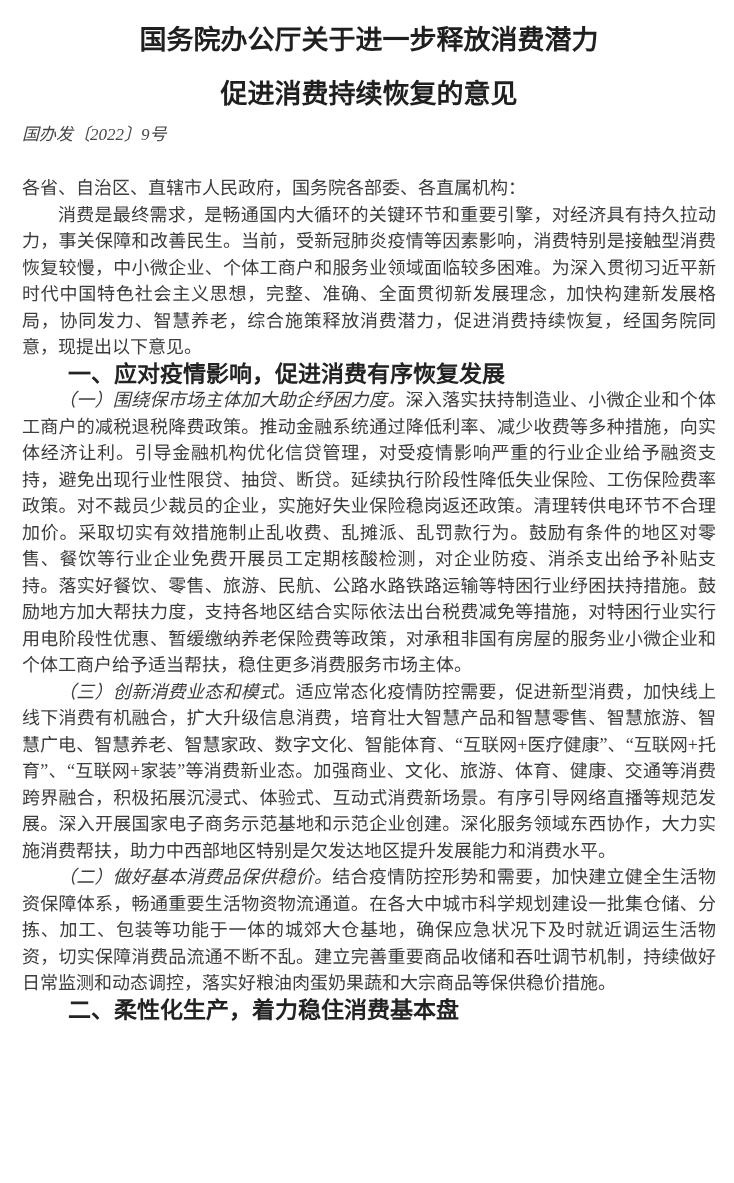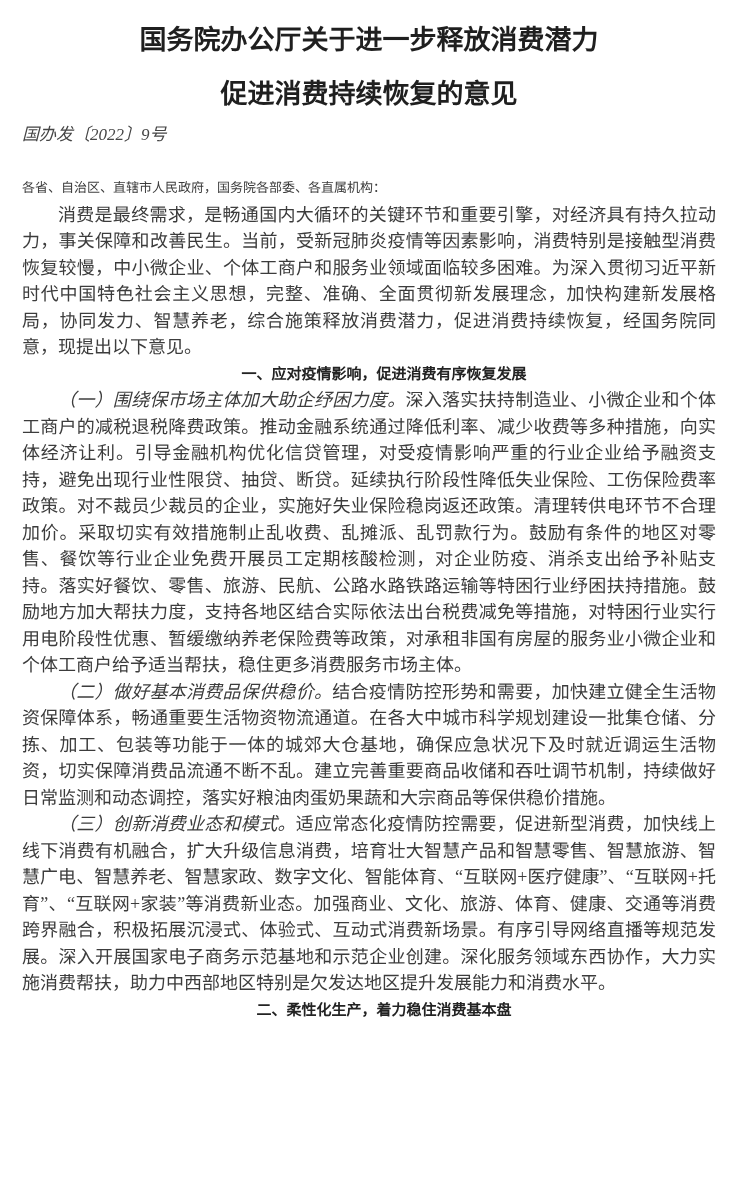--- a/index.html
+++ b/index.html
@@ -36,41 +36,40 @@
     font-size: 17px;
     line-height: 24px;
     color: #454545;
     font-style: italic; 
   }
   .body-block {
     margin-top: 28px;
   }
   .salutation {
     margin: 0;
-    font-size: 13px;
+    font-size: 18px;
     line-height: 26.5px;
     text-align: justify;
   }
   p.para {
     margin: 0;
     font-size: 18px;
     line-height: 26.5px;
     text-align: justify;
     text-indent: 2em;
     color: #3c3c3c;
   }
   h2.section-heading {
     margin: 0;
-    font-size: 15px;
+    font-size: 23px;
     line-height: 26.5px;
     font-family: "Liberation Sans", sans-serif;
     font-weight: 700;
     color: #232323;
     text-indent: 2em;
-    text-align: center;
   }
   .lead {
     font-style: italic; 
   }
 </style>
 </head>
 <body>
 
 <div class="page">
 
@@ -84,23 +83,23 @@
 
     <p class="salutation">各省、自治区、直辖市人民政府，国务院各部委、各直属机构：</p>
 
     <p class="para">消费是最终需求，是畅通国内大循环的关键环节和重要引擎，对经济具有持久拉动力，事关保障和改善民生。当前，受新冠肺炎疫情等因素影响，消费特别是接触型消费恢复较慢，中小微企业、个体工商户和服务业领域面临较多困难。为深入贯彻习近平新时代中国特色社会主义思想，完整、准确、全面贯彻新发展理念，加快构建新发展格局，协同发力、智慧养老，综合施策释放消费潜力，促进消费持续恢复，经国务院同意，现提出以下意见。</p>
 
     <section>
       <h2 class="section-heading">一、应对疫情影响，促进消费有序恢复发展</h2>
 
       <p class="para"><span class="lead">（一）围绕保市场主体加大助企纾困力度。</span><span>深入落实扶持制造业、小微企业和个体工商户的减税退税降费政策。推动金融系统通过降低利率、减少收费等多种措施，向实体经济让利。引导金融机构优化信贷管理，对受疫情影响严重的行业企业给予融资支持，避免出现行业性限贷、抽贷、断贷。延续执行阶段性降低失业保险、工伤保险费率政策。对不裁员少裁员的企业，实施好失业保险稳岗返还政策。清理转供电环节不合理加价。采取切实有效措施制止乱收费、乱摊派、乱罚款行为。鼓励有条件的地区对零售、餐饮等行业企业免费开展员工定期核酸检测，对企业防疫、消杀支出给予补贴支持。落实好餐饮、零售、旅游、民航、公路水路铁路运输等特困行业纾困扶持措施。鼓励地方加大帮扶力度，支持各地区结合实际依法出台税费减免等措施，对特困行业实行用电阶段性优惠、暂缓缴纳养老保险费等政策，对承租非国有房屋的服务业小微企业和个体工商户给予适当帮扶，稳住更多消费服务市场主体。</span></p>
 
+      <p class="para"><span class="lead">（三）创新消费业态和模式。</span><span>适应常态化疫情防控需要，促进新型消费，加快线上线下消费有机融合，扩大升级信息消费，培育壮大智慧产品和智慧零售、智慧旅游、智慧广电、智慧养老、智慧家政、数字文化、智能体育、“互联网+医疗健康”、“互联网+托育”、“互联网+家装”等消费新业态。加强商业、文化、旅游、体育、健康、交通等消费跨界融合，积极拓展沉浸式、体验式、互动式消费新场景。有序引导网络直播等规范发展。深入开展国家电子商务示范基地和示范企业创建。深化服务领域东西协作，大力实施消费帮扶，助力中西部地区特别是欠发达地区提升发展能力和消费水平。</span></p>
+
       <p class="para"><span class="lead">（二）做好基本消费品保供稳价。</span><span>结合疫情防控形势和需要，加快建立健全生活物资保障体系，畅通重要生活物资物流通道。在各大中城市科学规划建设一批集仓储、分拣、加工、包装等功能于一体的城郊大仓基地，确保应急状况下及时就近调运生活物资，切实保障消费品流通不断不乱。建立完善重要商品收储和吞吐调节机制，持续做好日常监测和动态调控，落实好粮油肉蛋奶果蔬和大宗商品等保供稳价措施。</span></p>
-
-      <p class="para"><span class="lead">（三）创新消费业态和模式。</span><span>适应常态化疫情防控需要，促进新型消费，加快线上线下消费有机融合，扩大升级信息消费，培育壮大智慧产品和智慧零售、智慧旅游、智慧广电、智慧养老、智慧家政、数字文化、智能体育、“互联网+医疗健康”、“互联网+托育”、“互联网+家装”等消费新业态。加强商业、文化、旅游、体育、健康、交通等消费跨界融合，积极拓展沉浸式、体验式、互动式消费新场景。有序引导网络直播等规范发展。深入开展国家电子商务示范基地和示范企业创建。深化服务领域东西协作，大力实施消费帮扶，助力中西部地区特别是欠发达地区提升发展能力和消费水平。</span></p>
     </section>
 
     <section>
       <h2 class="section-heading">二、柔性化生产，着力稳住消费基本盘</h2>
 
     </section>
 
   </div>
 </div>
 

